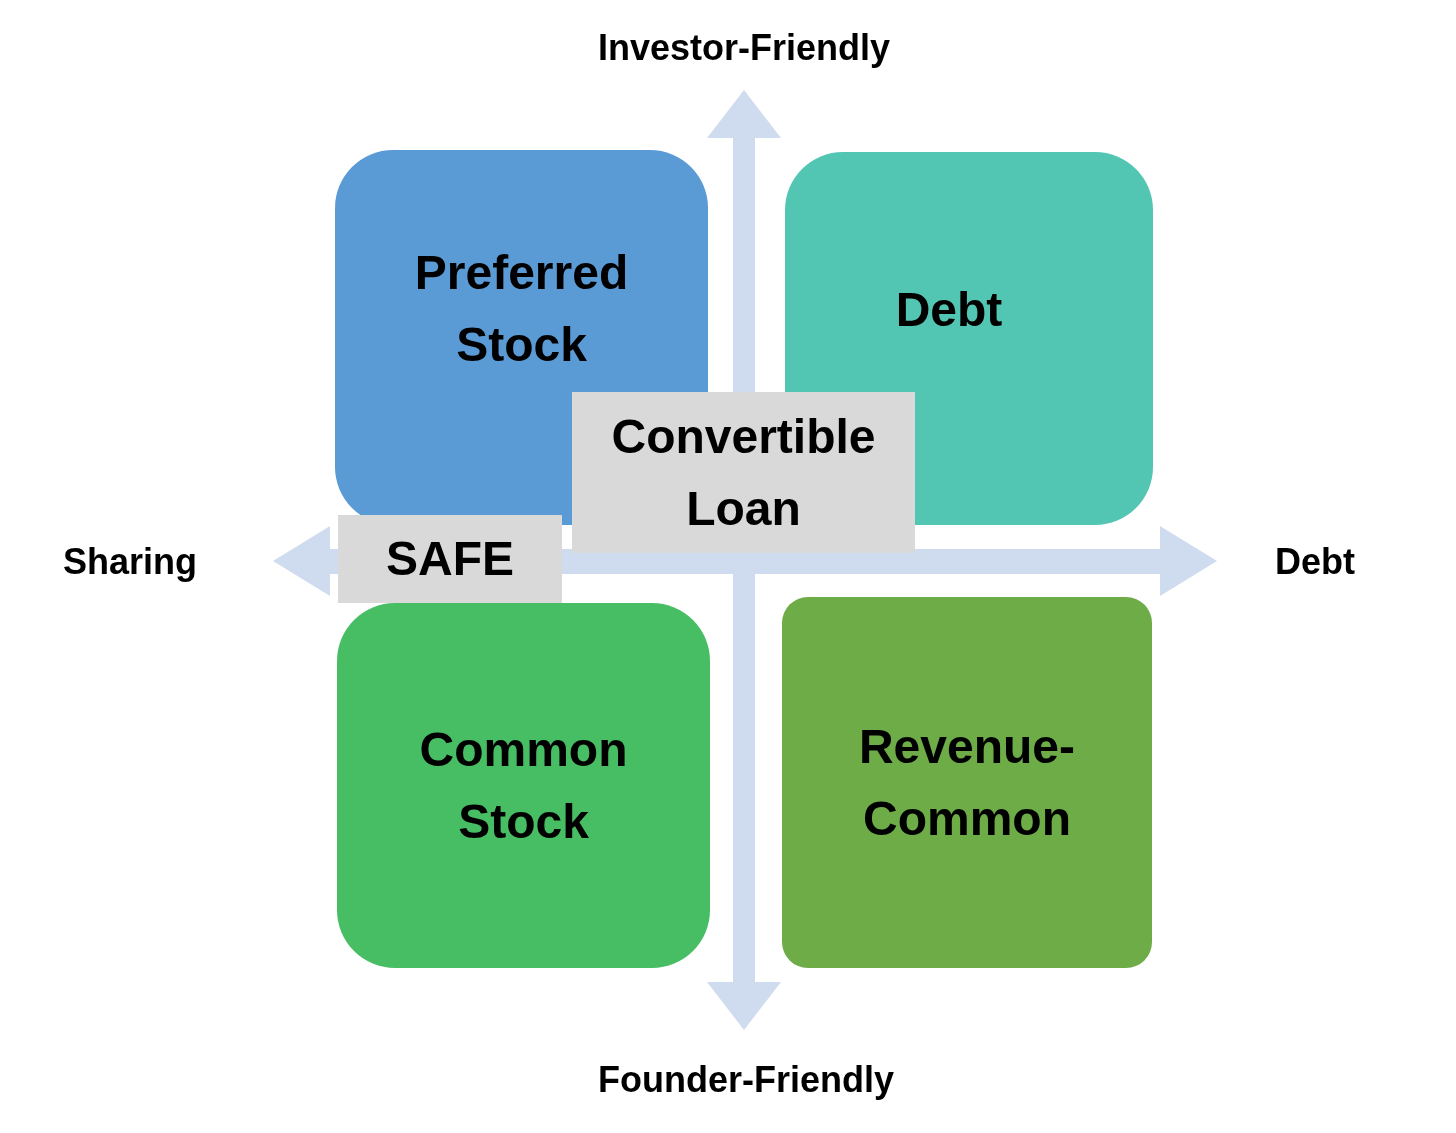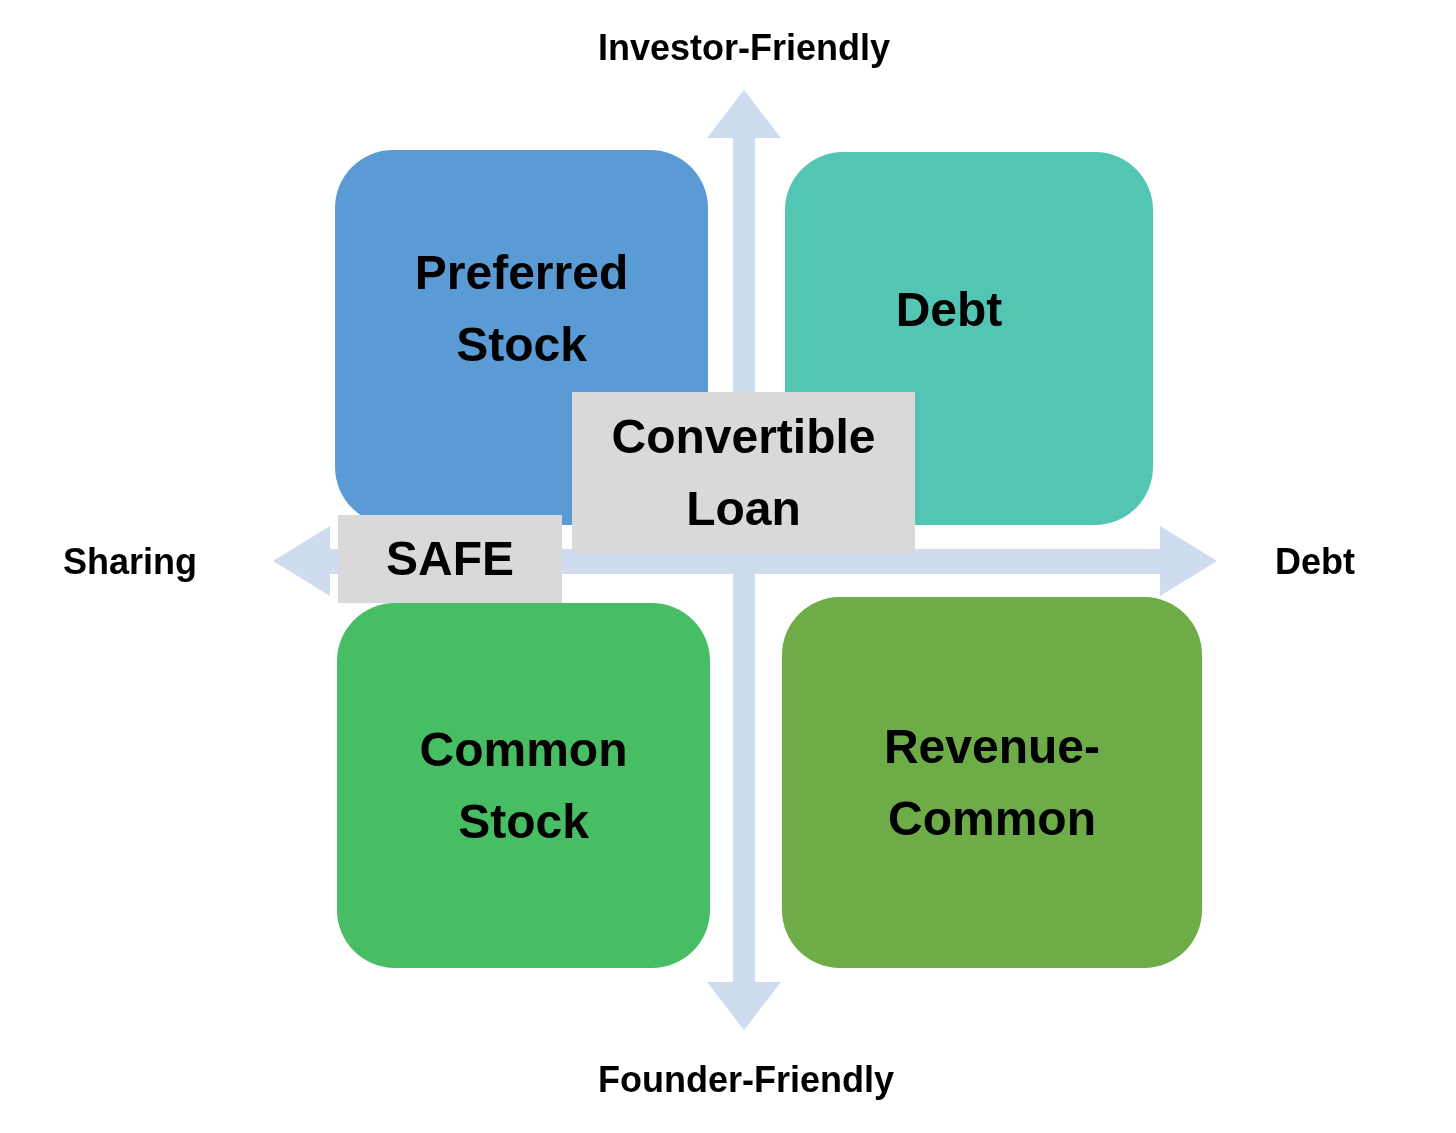--- a/index.html
+++ b/index.html
@@ -40,21 +40,21 @@
     text-align: center;
     color: #000000;
     font-weight: bold;
     font-size: 48px;
     line-height: 72px;
   }
   .q-top-left     { left: 335px; top: 150px; width: 373px; height: 375px; padding-bottom: 58px; box-sizing: border-box; }
   .q-top-right    { left: 785px; top: 152px; width: 368px; height: 373px; padding-bottom: 58px; box-sizing: border-box; }
   .q-top-right .qtext { transform: translateX(-20px); }
   .q-bottom-left  { left: 337px; top: 603px; width: 373px; height: 365px; }
-  .q-bottom-right { left: 782px; top: 597px; width: 420px; height: 371px; }
+  .q-bottom-right { left: 782px; top: 597px; width: 370px; height: 371px; border-radius: 26px; }
   .qtext { display: block; }
   
   .overlay {
     position: absolute;
     z-index: 3;
     display: flex;
     flex-direction: column;
     align-items: center;
     justify-content: center;
     text-align: center;

